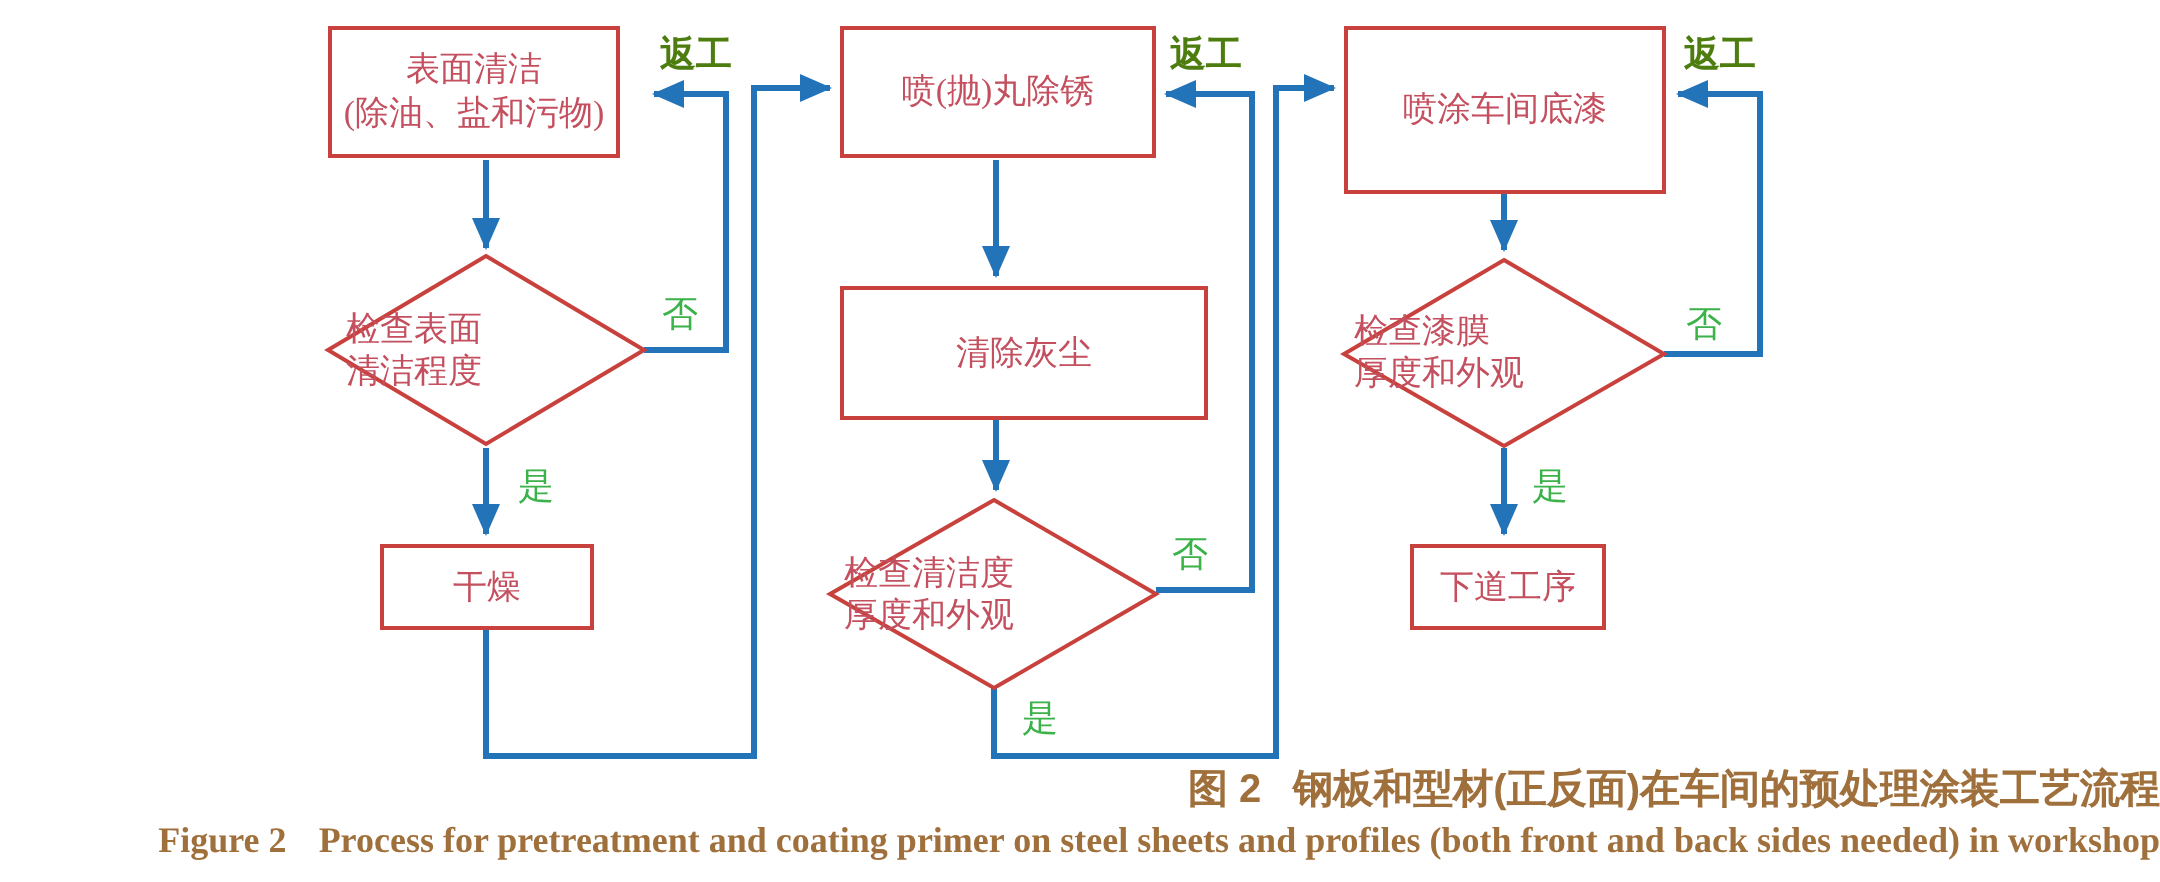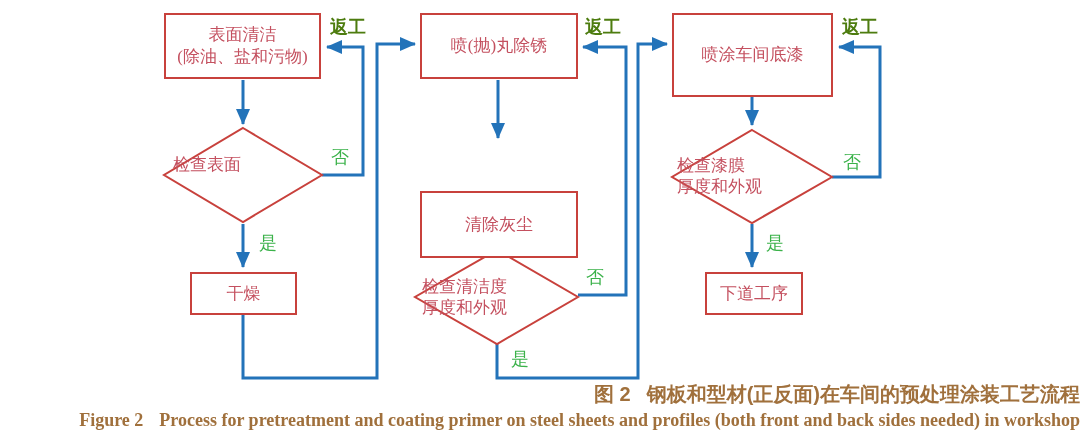--- a/index.html
+++ b/index.html
@@ -46,47 +46,48 @@
       <path d="M243,315 V378 H377 V44 H415" marker-end="url(#arr)"></path>
       <path d="M497,344 V378 H638 V44 H667" marker-end="url(#arr)"></path>
     </g>
     <g fill="#ffffff" stroke="#c8413c" stroke-width="2">
       <polygon points="243,128 322,175 243,222 164,175"></polygon>
       <polygon points="497,250 578,297 497,344 415,297"></polygon>
       <polygon points="752,130 832,177 752,223 672,177"></polygon>
     </g>
   </svg>
 
-  <div class="pbox" style="left:164px;top:13px;width:157px;height:66px;text-align:right;">
+  <div class="pbox" style="left:164px;top:13px;width:146px;height:66px;text-align:right;">
     <div>表面清洁</div>
     <div>(除油、盐和污物)</div>
   </div>
 
   <div class="pbox" style="left:420px;top:13px;width:158px;height:66px;">
     <div>喷(抛)丸除锈</div>
   </div>
 
   <div class="pbox" style="left:672px;top:13px;width:161px;height:84px;">
     <div>喷涂车间底漆</div>
   </div>
 
-  <div class="pbox" style="left:420px;top:143px;width:158px;height:67px;margin-top:48px;">
+  <div class="pbox" style="left:420px;top:143px;width:184px;height:67px;">
     <div>清除灰尘</div>
   </div>
 
   <div class="pbox" style="left:190px;top:272px;width:107px;height:43px;">
     <div>干燥</div>
   </div>
 
   <div class="pbox" style="left:705px;top:272px;width:98px;height:43px;">
     <div>下道工序</div>
   </div>
 
   <div class="dtext" style="left:173px;top:154px;width:140px;">
     <div>检查表面</div>
+    <div>清洁程度</div>
   </div>
 
   <div class="dtext" style="left:422px;top:276px;width:150px;">
     <div>检查清洁度</div>
     <div>厚度和外观</div>
   </div>
 
   <div class="dtext" style="left:677px;top:155px;width:150px;">
     <div>检查漆膜</div>
     <div>厚度和外观</div>

